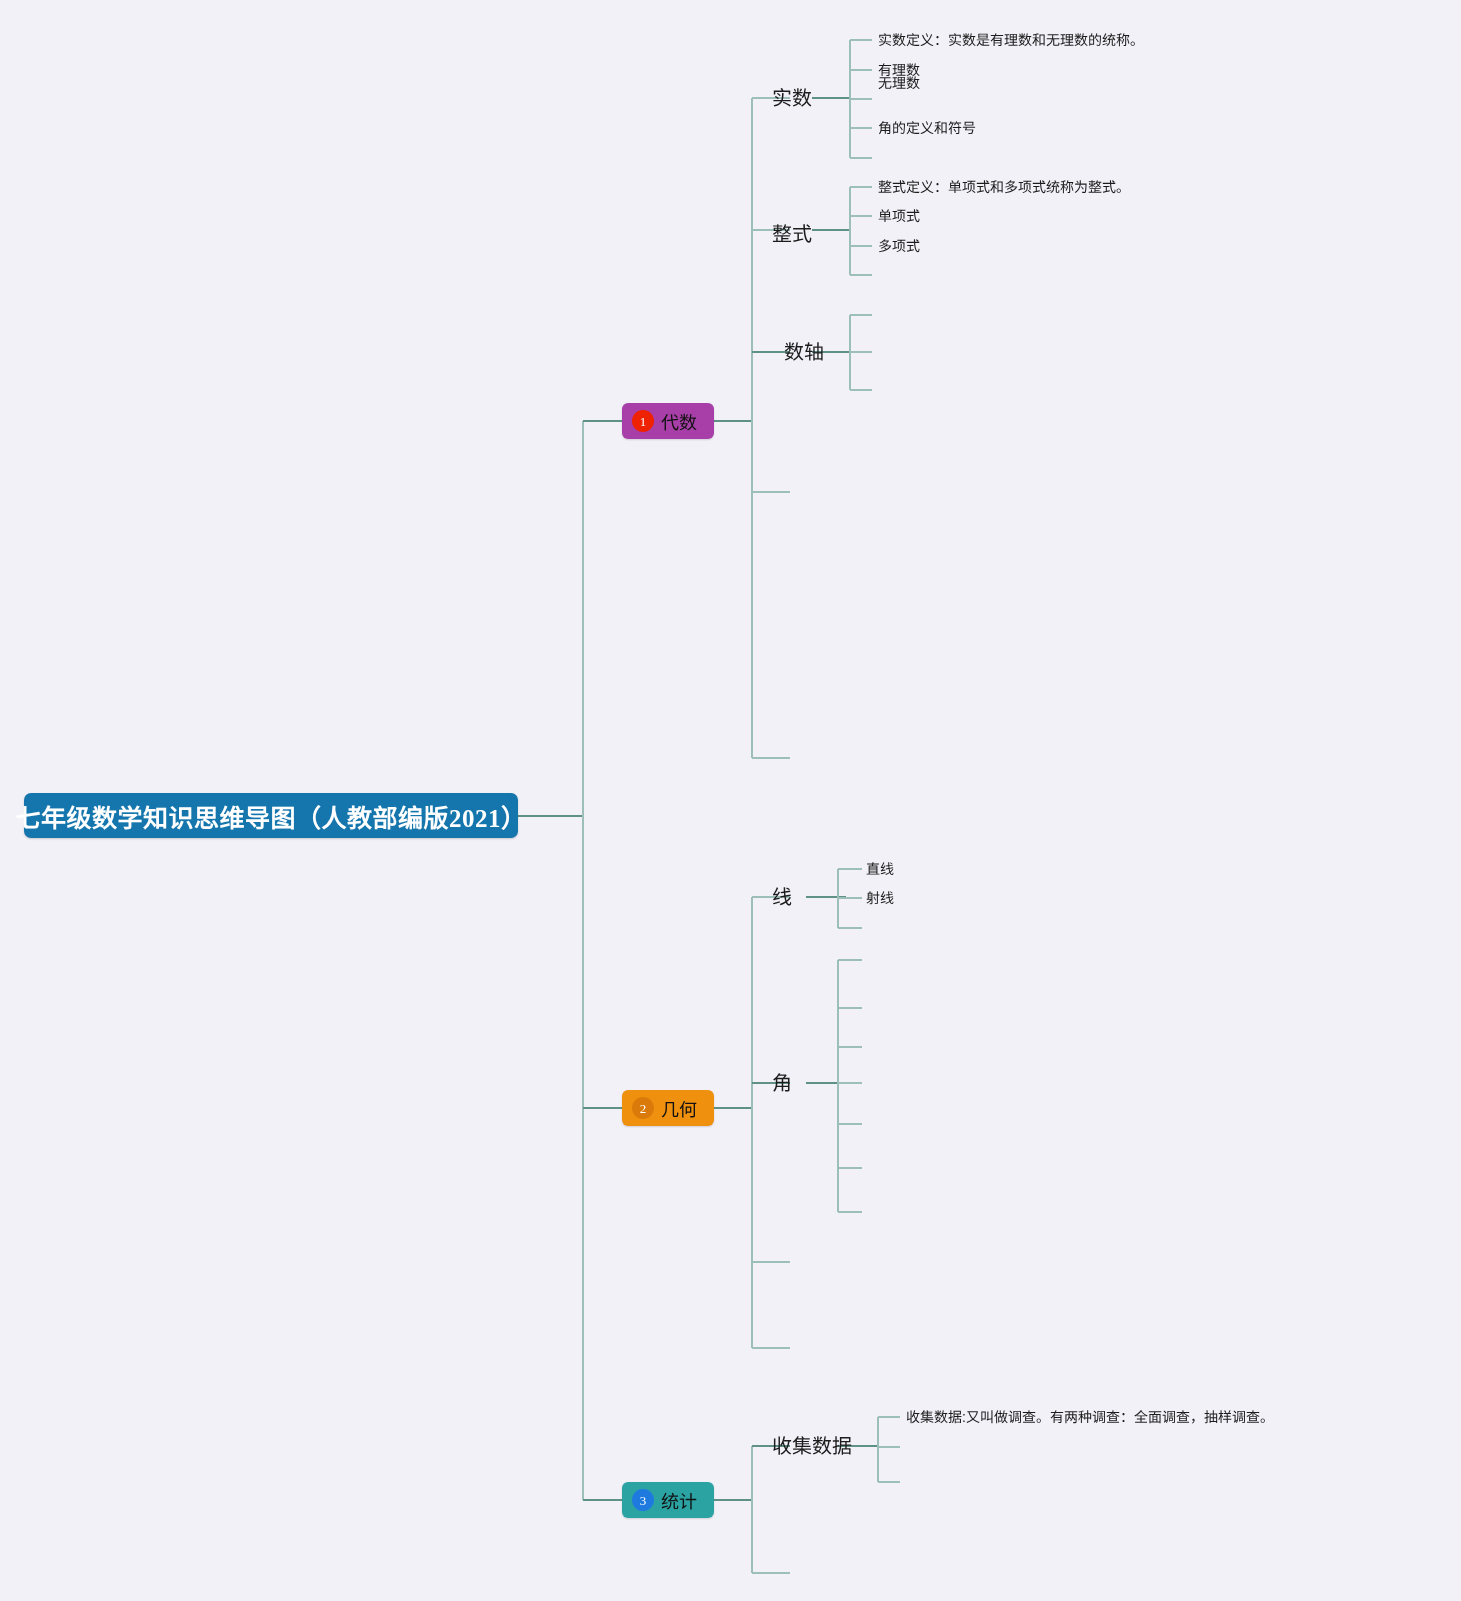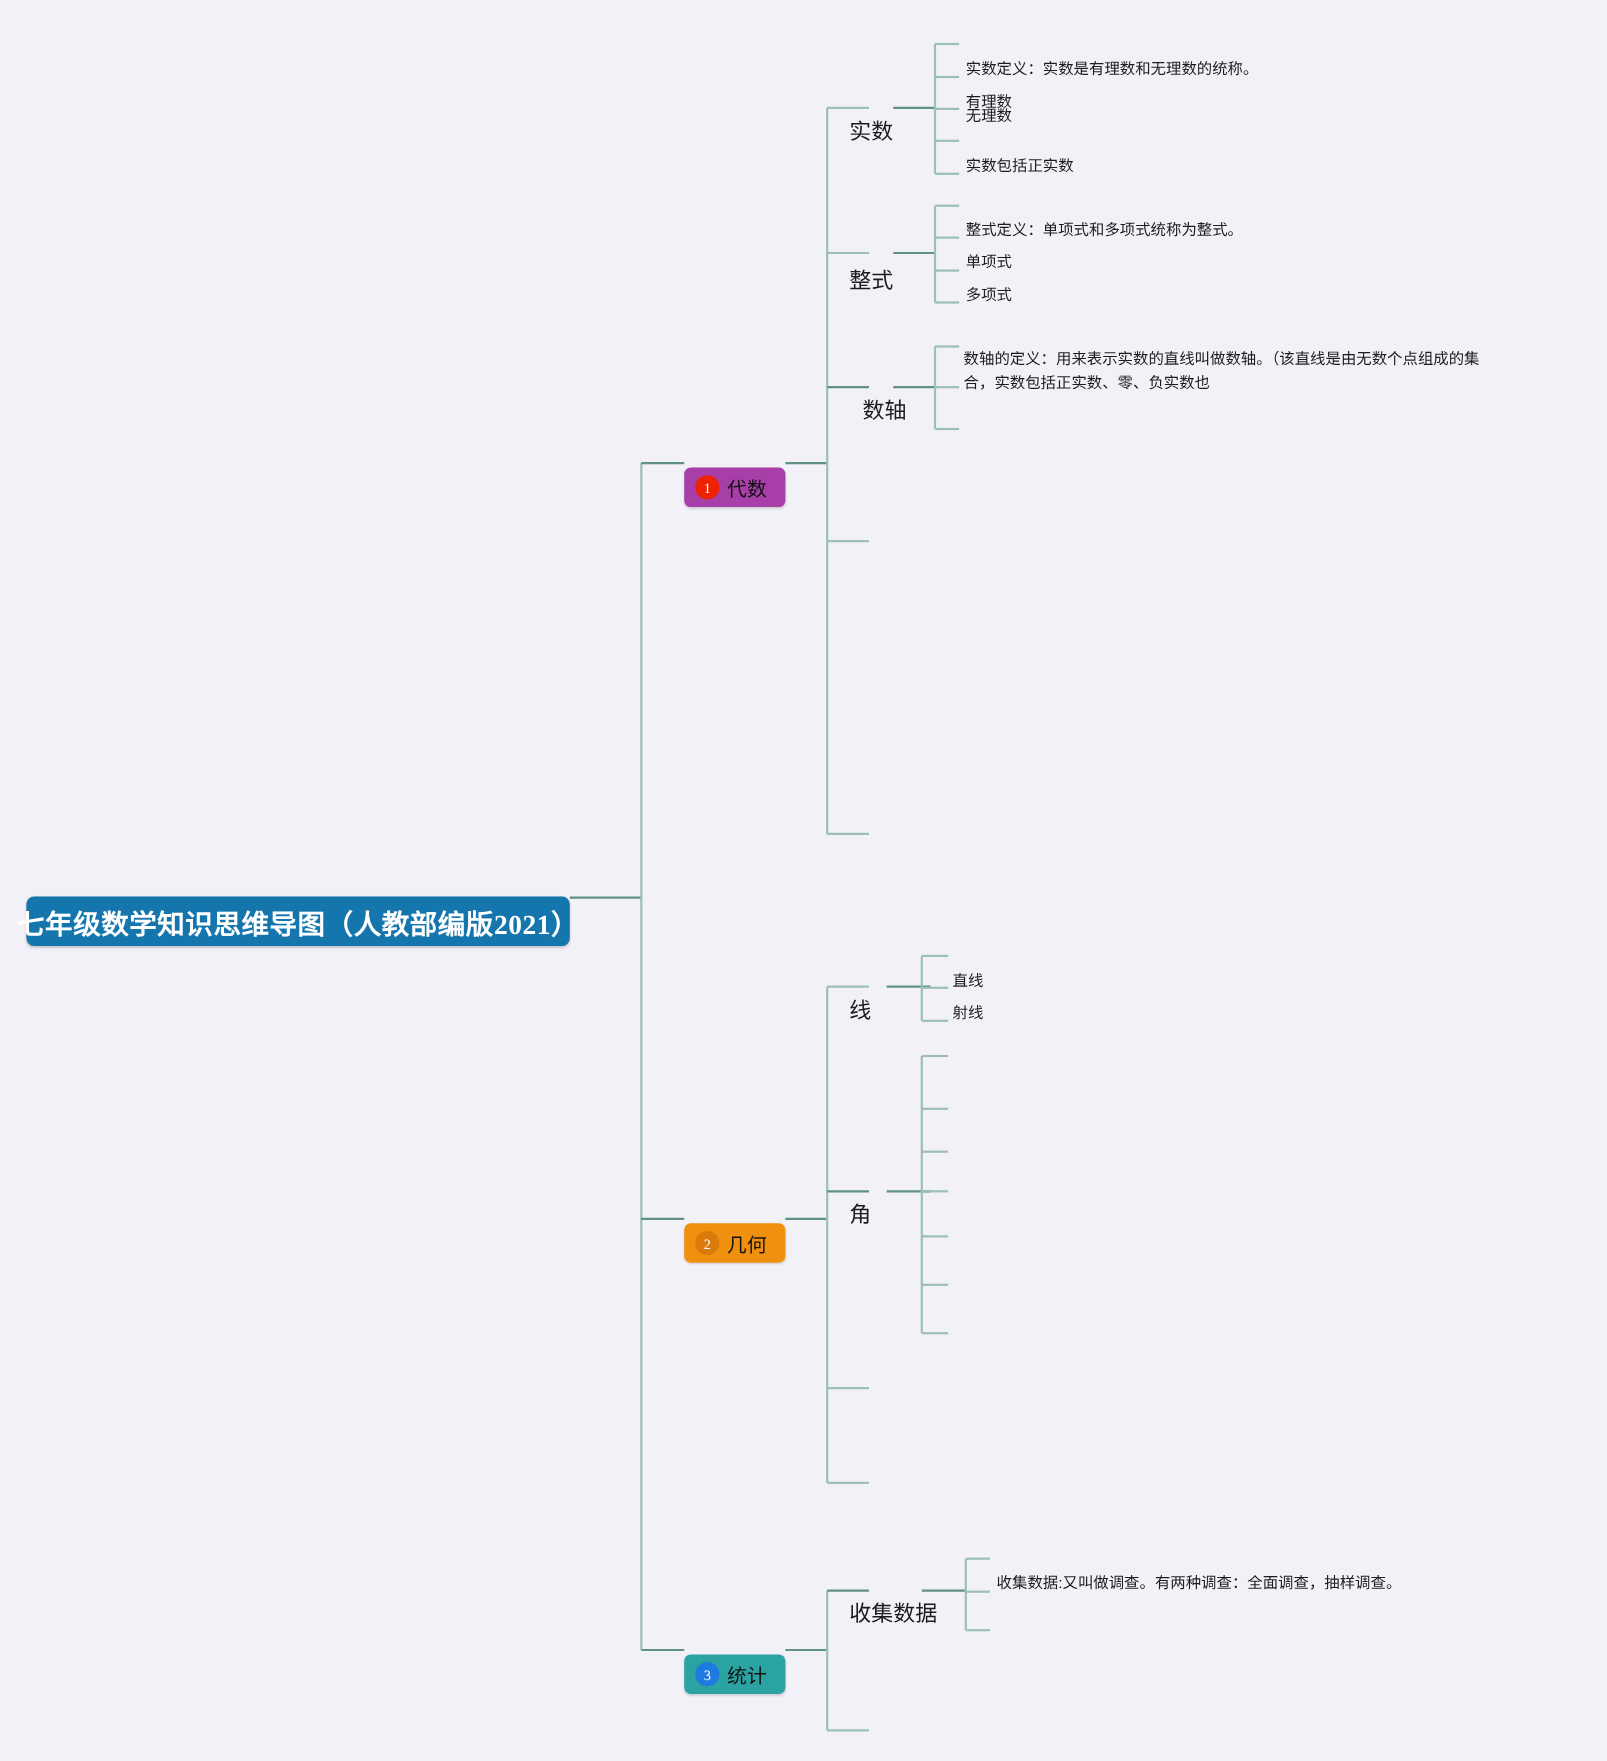--- a/index.html
+++ b/index.html
@@ -25,21 +25,20 @@
     left: 0;
     top: 0;
     width: 1461px;
     height: 1601px;
     pointer-events: none;
   }
   .node {
     position: absolute;
     box-sizing: border-box;
     white-space: nowrap;
-    margin-top: 22px;
   }
 
   
   .root-node {
     left: 24px;
     top: 793px;
     width: 494px;
     height: 45px;
     background: #1476ad;
     border-radius: 7px;
@@ -208,27 +207,26 @@
     <span class="branch-label">统计</span>
   </div>
 
   <div class="node topic" style="left:772px; top:98px;">实数</div>
   <div class="node topic" style="left:772px; top:234px;text-align:right;">整式</div>
   <div class="node topic" style="left:784px; top:352px;">数轴</div>
 
   <div class="node leaf one-line" style="left:878px; top:40px;">实数定义：实数是有理数和无理数的统称。</div>
   <div class="node leaf one-line" style="left:878px; top:70px;">有理数</div>
   <div class="node leaf one-line" style="left:878px; top:83px;">无理数</div>
-  <div class="node leaf one-line" style="left:878px; top:128px;">实数包括正实数</div>
+  <div class="node leaf one-line" style="left:878px; top:128px;">角的定义和符号</div>
 
   <div class="node leaf one-line" style="left:878px; top:187px;text-align:center;">整式定义：单项式和多项式统称为整式。</div>
   <div class="node leaf one-line" style="left:878px; top:216px;">单项式</div>
   <div class="node leaf one-line" style="left:878px; top:246px;text-align:center;">多项式</div>
 
-  <div class="node leaf two-line" style="left:876px; top:315px; width:482px;">数轴的定义：用来表示实数的直线叫做数轴。（该直线是由无数个点组成的集合，实数包括正实数、零、负实数也</div>
 
   <div class="node topic" style="left:772px; top:897px;">线</div>
   <div class="node topic" style="left:772px; top:1083px;">角</div>
 
   <div class="node leaf one-line" style="left:866px; top:869px;">直线</div>
   <div class="node leaf one-line" style="left:866px; top:898px;">射线</div>
 
 
   <div class="node topic" style="left:772px; top:1446px;">收集数据</div>
 

